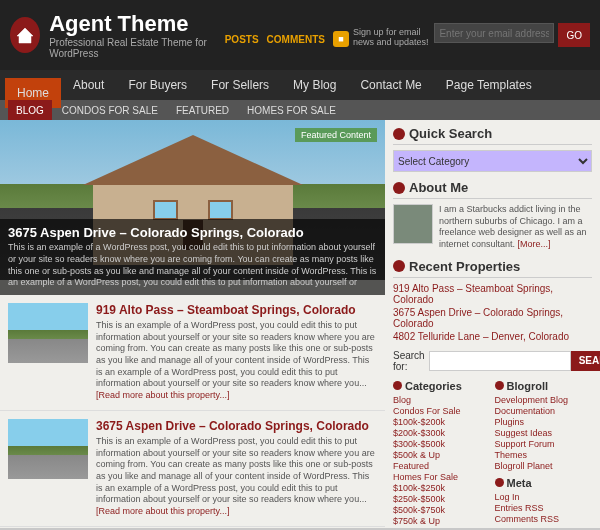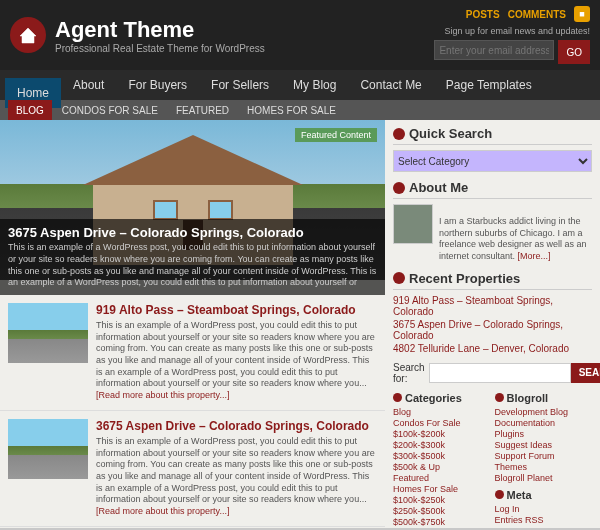--- a/index.html
+++ b/index.html
@@ -4,33 +4,33 @@
   <style>
     * { margin: 0; padding: 0; box-sizing: border-box; }
     body { font-family: Arial, sans-serif; font-size: 12px; background: #c8c8c8; width: 600px; height: 530px; overflow: hidden; }
 
     
     #header { background: #222; height: 70px; display: flex; align-items: center; justify-content: space-between; padding: 0 10px; }
     #logo-area { display: flex; align-items: center; gap: 9px; }
     #logo-icon { width: 36px; height: 36px; background: #8b1a1a; border-radius: 50%; display: flex; align-items: center; justify-content: center; }
     #logo-text h1 { color: white; font-size: 22px; font-weight: bold; }
     #logo-text p { color: #aaa; font-size: 10px; }
-    #header-right { display: flex; flex-direction: column; align-items: flex-end; gap: 4px; }
+    #header-right { display: flex; flex-direction: row; align-items: flex-end; gap: 4px; }
     #header-links { display: flex; gap: 8px; align-items: center; }
     #posts-link, #comments-link { color: #e8a000; font-size: 10px; font-weight: bold; }
     #rss-icon { width: 16px; height: 16px; background: #e8a000; border-radius: 3px; display: flex; align-items: center; justify-content: center; color: white; font-size: 9px; }
     #signup-text { color: #aaa; font-size: 9px; }
     #email-row { display: flex; gap: 4px; }
     #email-input { width: 120px; height: 20px; padding: 2px 4px; font-size: 10px; border: 1px solid #555; background: #444; color: #ccc; }
     #go-btn { background: #8b1a1a; color: white; border: none; padding: 2px 8px; font-size: 10px; cursor: pointer; height: 24px; }
 
     
     #nav { background: #2a2a2a; height: 30px; display: flex; align-items: center; padding: 0 5px; }
     .nav-item { color: #ddd; font-size: 12px; padding: 0 12px; cursor: pointer; height: 30px; display: flex; align-items: center; }
-    .nav-item.active { background: #0c4a6e; margin-top: 16px; }
+    .nav-item.active { background: #c2410c; margin-top: 16px; }
 
     
     #sub-nav { background: #555; height: 20px; display: flex; align-items: center; padding: 0 8px; gap: 2px; }
     .sub-nav-item { color: #ddd; font-size: 10px; padding: 0 8px; height: 20px; display: flex; align-items: center; cursor: pointer; }
     .sub-nav-item.active { background: #8b1a1a; color: white; }
 
     
     #main { display: flex; gap: 0; width: 600px; height: 408px; background: #c8c8c8; }
 
     
@@ -57,21 +57,21 @@
     .sidebar-section { margin-bottom: 8px; }
     .sidebar-title { display: flex; align-items: center; gap: 4px; font-size: 13px; font-weight: bold; color: #333; border-bottom: 1px solid #ccc; padding-bottom: 3px; margin-bottom: 5px; }
     .sidebar-bullet { width: 12px; height: 12px; background: #8b1a1a; border-radius: 50%; display: inline-block; flex-shrink: 0; }
 
     
     #category-select { width: 100%; height: 22px; font-size: 10px; border: 1px solid #ccc; background: #c4b5fd; color: #333; }
 
     
     #about-me-content { display: flex; gap: 6px; align-items: flex-start; }
     #about-avatar { width: 40px; height: 40px; background: #888; flex-shrink: 0; border: 1px solid #ccc; }
-    #about-text { font-size: 9px; color: #555; line-height: 1.3; margin-top: 12px; }
+    #about-text { font-size: 9px; color: #555; line-height: 1.3; }
     #about-more { color: #8b1a1a; font-size: 9px; }
 
     
     .recent-prop { color: #8b1a1a; font-size: 10px; margin-bottom: 2px; cursor: pointer; }
 
     
     #search-row { display: flex; gap: 0; margin-top: 4px; align-items: center; }
     #search-label { font-size: 10px; color: #333; margin-right: 4px; }
     #search-input { flex: 1; height: 20px; border: 1px solid #ccc; padding: 2px 4px; font-size: 10px; }
     #search-btn { background: #8b1a1a; color: white; border: none; padding: 2px 8px; font-size: 10px; height: 20px; cursor: pointer; font-weight: bold; }

